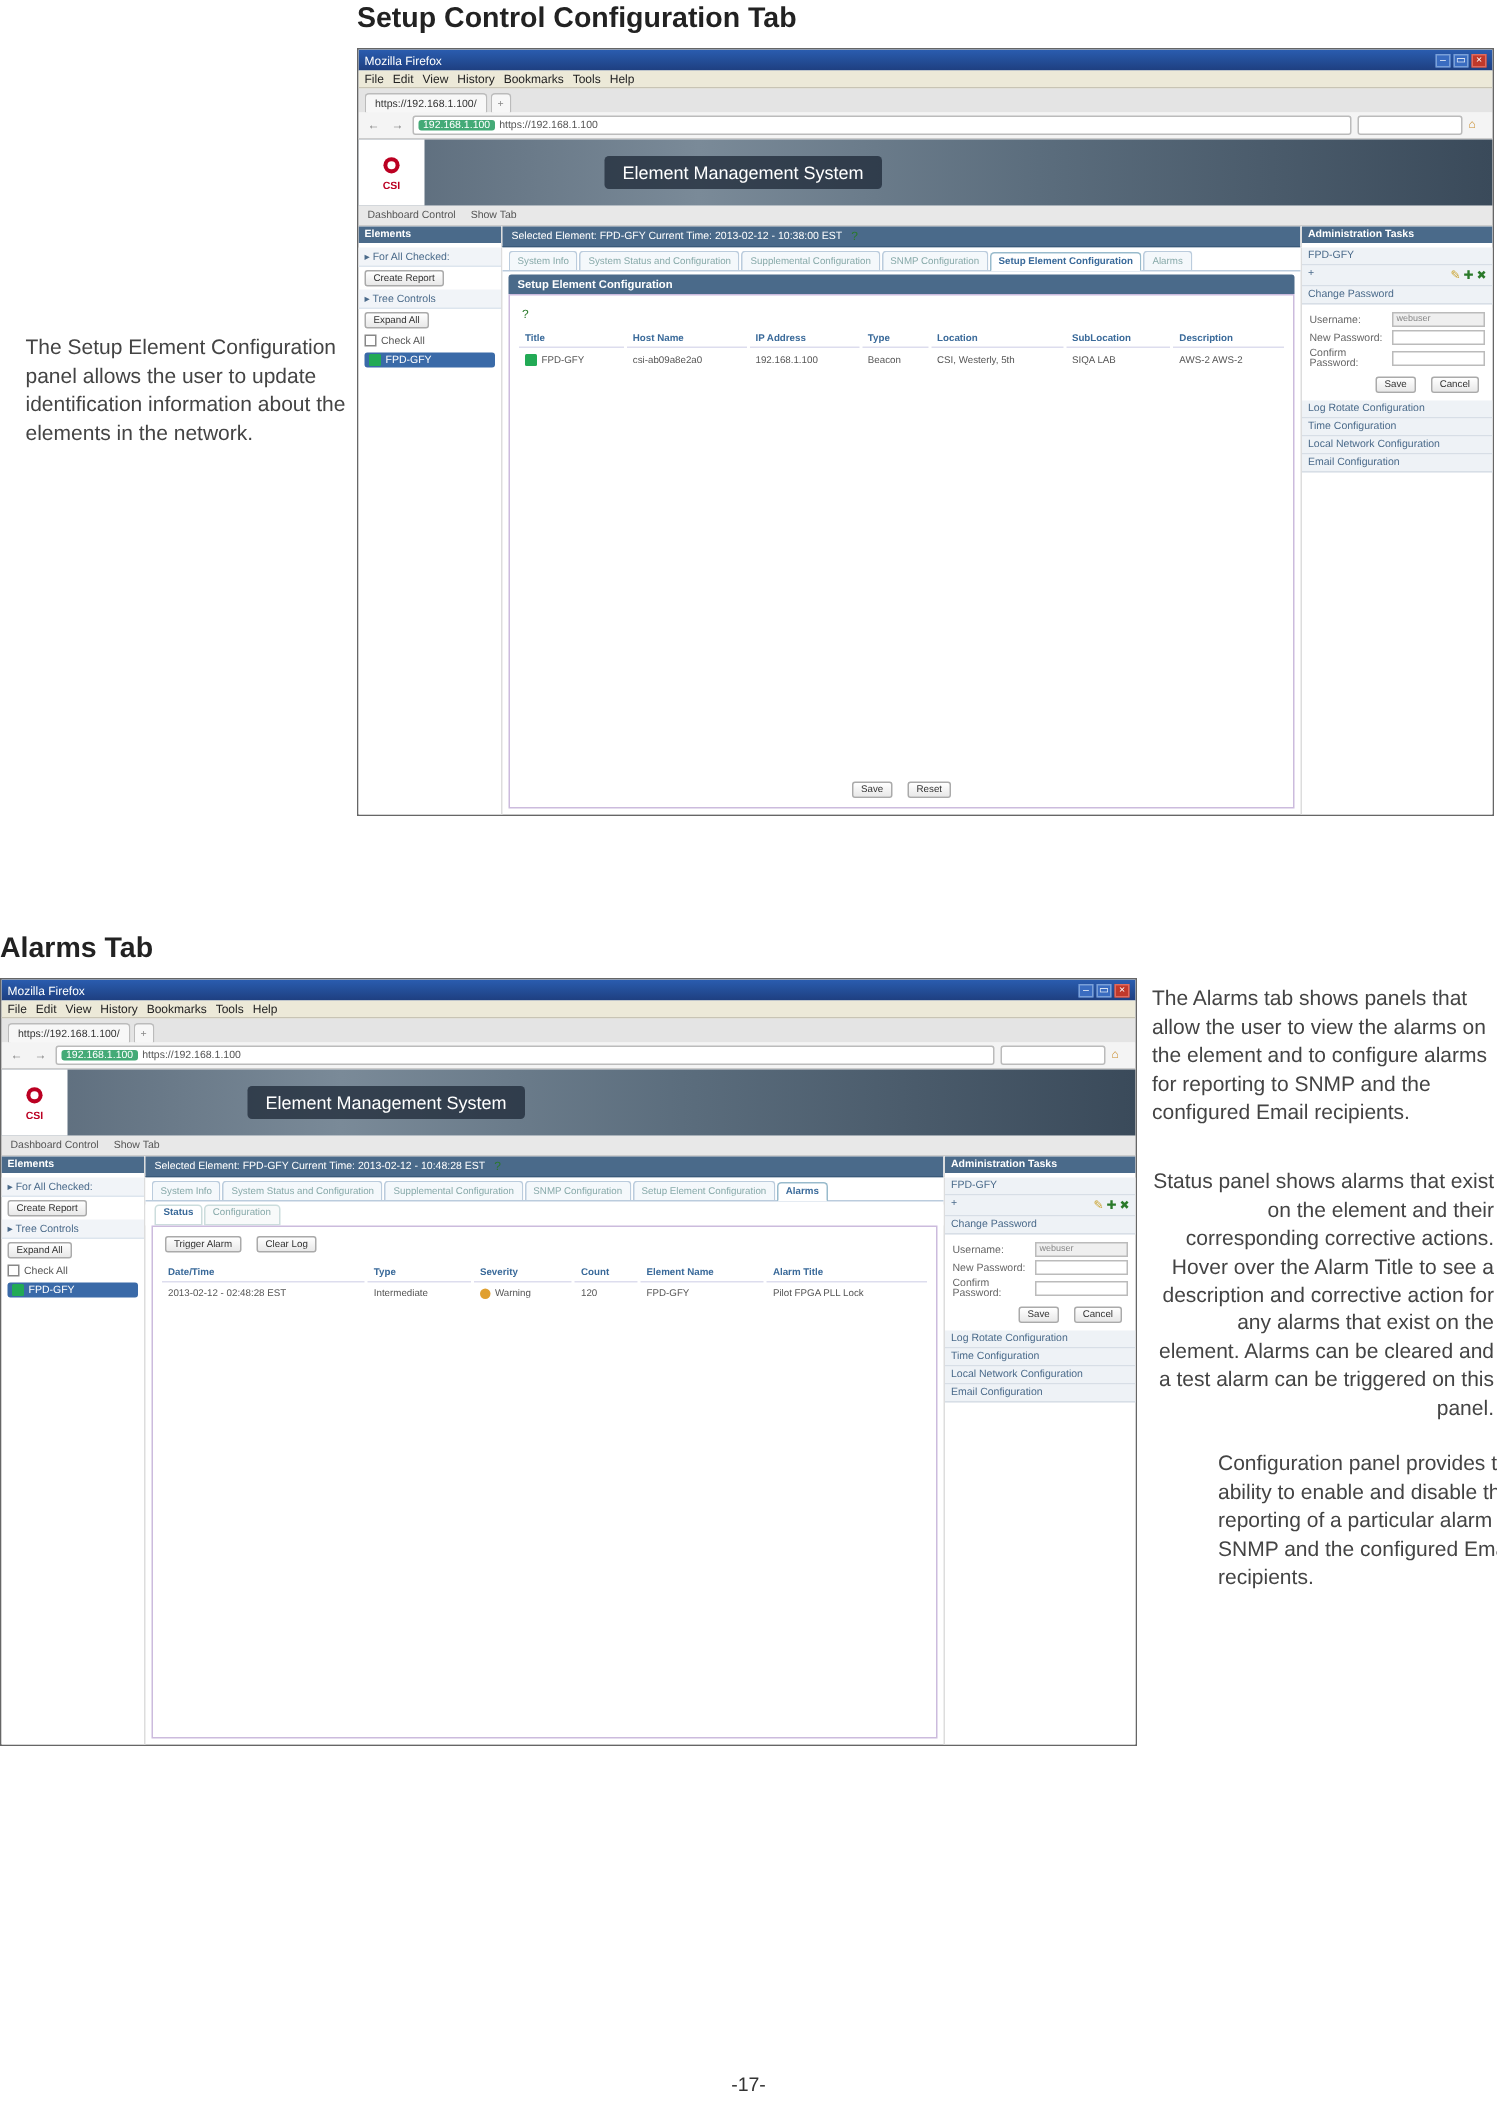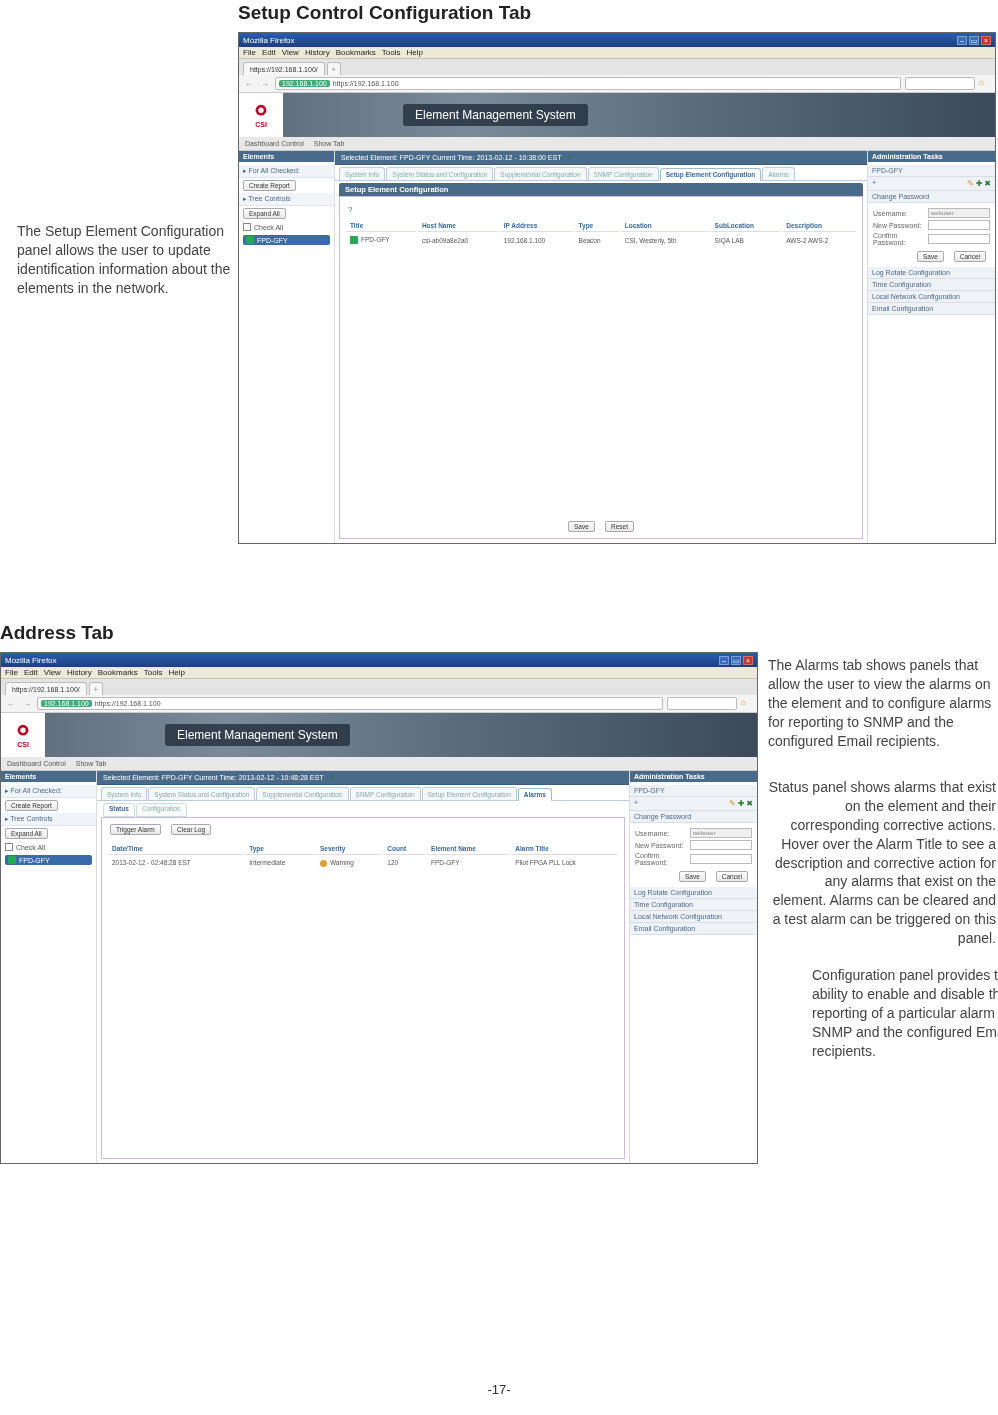--- a/index.html
+++ b/index.html
@@ -417,21 +417,21 @@
       <div class="admin-row">Email Configuration</div>
     </div>
   </div>
 
   <div class="alarm-footer">
     
     
   </div>
 </div>
 
-<div class="page-title" style="left:0px; top:622px;">Address Tab</div>
+<div class="page-title" style="left:0px; top:622px;">Alarms Tab</div>
 
 <div class="screenshot" style="left:0px; top:652px; width:758px; height:512px;">
 
   <div class="ff-titlebar">
     <span>Mozilla Firefox</span>
     <span class="win-btns">
       <span class="win-btn">–</span>
       <span class="win-btn">▭</span>
       <span class="win-btn close">×</span>
     </span>

